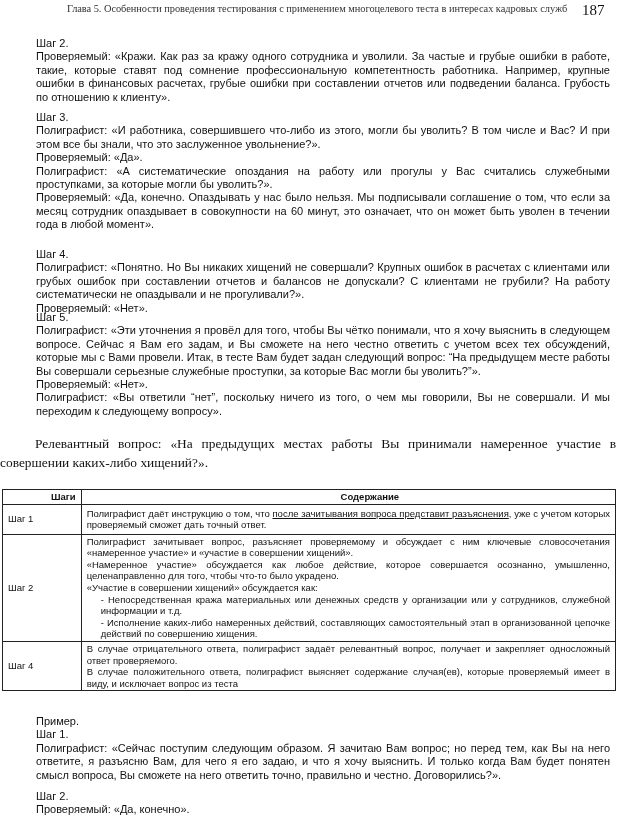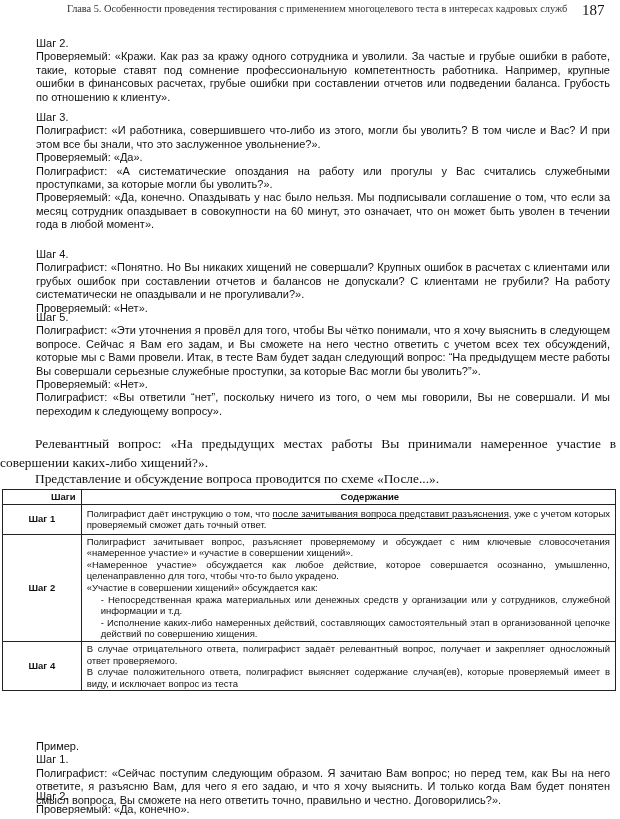--- a/index.html
+++ b/index.html
@@ -28,21 +28,21 @@
   .indent { text-indent: 35px; }
   table.steps {
     position: absolute; left: 2px; top: 489px; width: 614px;
     border-collapse: collapse; font-family: "Liberation Sans", sans-serif;
     font-size: 9.5px; line-height: 11.6px; color: #111;
   }
   table.steps td, table.steps th {
     border: 1.2px solid #222; padding: 1px 5px; vertical-align: middle;
   }
   table.steps th { font-weight: bold; text-align: center; height: 11px; padding-left: 48px; }
-  td.step-col { width: 39px; text-align: center; white-space: nowrap; font-weight: bold; }
+  td.step-col { width: 39px; white-space: nowrap; }
   td.content-col { text-align: justify; }
   td.content-col p { margin: 0; }
   .sub { padding-left: 14px; }
   .u { text-decoration: underline; }
 </style>
 </head>
 <body>
 
 <div class="page">
 
@@ -69,21 +69,20 @@
   </div>
 
   <div class="block sans" style="top:311px;">
     <p>Шаг 5.</p>
     <p>Полиграфист: «Эти уточнения я провёл для того, чтобы Вы чётко понимали, что я хочу выяснить в следующем вопросе. Сейчас я Вам его задам, и Вы сможете на него честно ответить с учетом всех тех обсуждений, которые мы с Вами провели. Итак, в тесте Вам будет задан следующий вопрос: “На предыдущем месте работы Вы совершали серьезные служебные проступки, за которые Вас могли бы уволить?”».</p>
     <p>Проверяемый: «Нет».</p>
     <p>Полиграфист: «Вы ответили “нет”, поскольку ничего из того, о чем мы говорили, Вы не совершали. И мы переходим к следующему вопросу».</p>
   </div>
 
   <div class="serif-para indent" style="top:435px;">Релевантный вопрос: «На предыдущих местах работы Вы принимали намеренное участие в совершении каких-либо хищений?».</div>
-  <div class="serif-para indent" style="top:470px;">Представление и обсуждение вопроса проводится по схеме «После...».</div>
 
   <table class="steps">
     <thead>
       <tr>
         <th>Шаги</th>
         <th>Содержание</th>
       </tr>
     </thead>
     <tbody>
       <tr style="height:30px;">
@@ -105,21 +104,21 @@
       <tr style="height:46px;">
         <td class="step-col">Шаг 4</td>
         <td class="content-col">
           <p>В случае отрицательного ответа, полиграфист задаёт релевантный вопрос, получает и закрепляет односложный ответ проверяемого.</p>
           <p>В случае положительного ответа, полиграфист выясняет содержание случая(ев), которые проверяемый имеет в виду, и исключает вопрос из теста</p>
         </td>
       </tr>
     </tbody>
   </table>
 
-  <div class="block sans" style="top:740px;">
+  <div class="block sans" style="top:715px;">
     <p>Пример.</p>
     <p>Шаг 1.</p>
     <p>Полиграфист: «Сейчас поступим следующим образом. Я зачитаю Вам вопрос; но перед тем, как Вы на него ответите, я разъясню Вам, для чего я его задаю, и что я хочу выяснить. И только когда Вам будет понятен смысл вопроса, Вы сможете на него ответить точно, правильно и честно. Договорились?».</p>
   </div>
   <div class="block sans" style="top:790px;">
     <p>Шаг 2.</p>
     <p>Проверяемый: «Да, конечно».</p>
   </div>
 
 </div>

